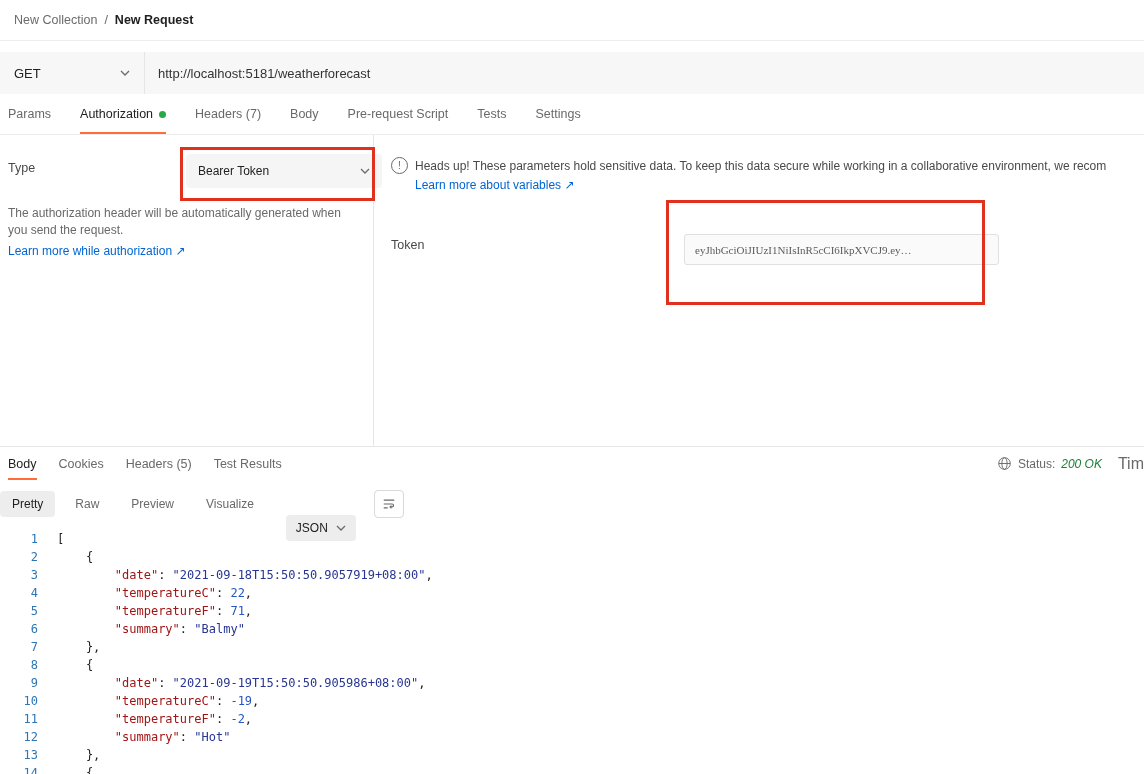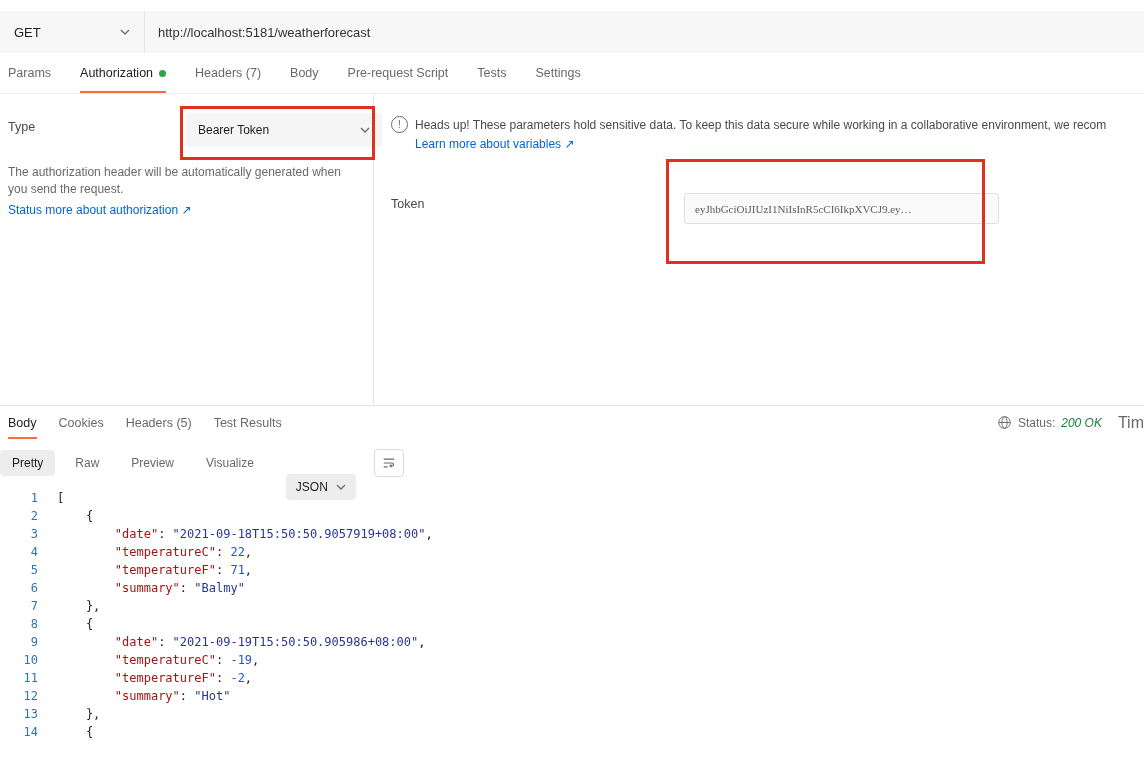--- a/index.html
+++ b/index.html
@@ -75,20 +75,25 @@
   .tok-p{color:#212121;}
   .tok-k{color:#a31515;}
   .tok-s{color:#283593;}
   .tok-d{color:#2456c6;}
 </style>
 </head>
 <body>
 
 <div>
 
+  <div class="breadcrumb-bar">
+    <span class="bc-parent">New Collection</span>
+    <span class="bc-sep">/</span>
+    <span class="bc-current">New Request</span>
+  </div>
 
   <div class="request-bar">
     <div class="method-select">
       <span>GET</span>
       <svg width="10" height="6" viewBox="0 0 10 6">
         <path d="M1 1l4 4 4-4" stroke="#6b6b6b" stroke-width="1.3" fill="none"></path>
       </svg>
     </div>
     <input class="url-input" value="http://localhost:5181/weatherforecast" style="">
   </div>
@@ -121,21 +126,21 @@
   <div class="auth-area">
     <div class="auth-left">
       <span class="lbl type-label">Type</span>
       <div class="auth-select">
         <span>Bearer Token</span>
         <svg width="10" height="6" viewBox="0 0 10 6">
           <path d="M1 1l4 4 4-4" stroke="#6b6b6b" stroke-width="1.3" fill="none"></path>
         </svg>
       </div>
       <div class="auth-desc">The authorization header will be automatically generated when you send the request.</div>
-      <a class="link auth-link"><span>Status more about authorization</span> <span>↗</span></a>
+      <a class="link auth-link"><span>Learn more while authorization</span> <span>↗</span></a>
       <div class="red-box red-box-type"></div>
     </div>
     <div class="auth-right">
       <span class="warn-icon">!</span>
       <div class="warn-text">Heads up! These parameters hold sensitive data. To keep this data secure while working in a collaborative environment, we recom</div>
       <a class="link vars-link"><span>Learn more about variables</span> <span>↗</span></a>
       <span class="lbl token-label">Token</span>
       <input class="token-input" value="eyJhbGciOiJIUzI1NiIsInR5cCI6IkpXVCJ9.ey…" style="">
       <div class="red-box red-box-token"></div>
     </div>

